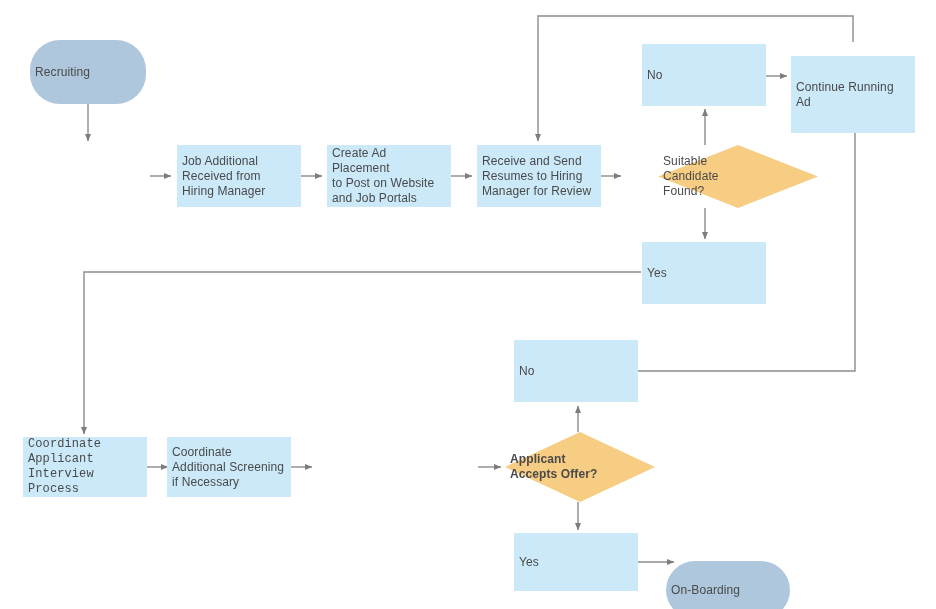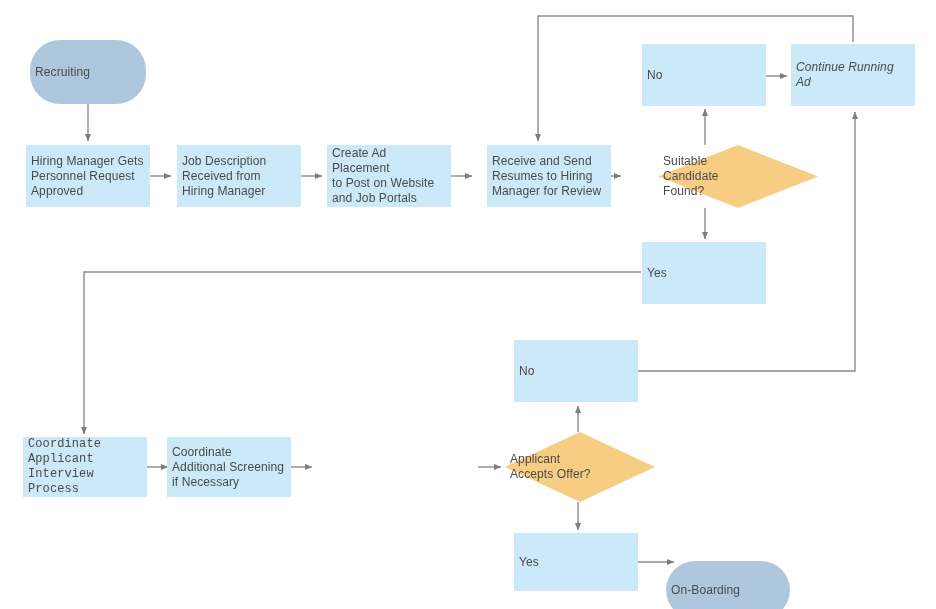--- a/index.html
+++ b/index.html
@@ -116,77 +116,72 @@
       <path d="M578,502 L578,530" marker-end="url(#arrow)"></path>
 
       <path d="M638,562 L674,562" marker-end="url(#arrow)"></path>
     </g>
   </svg>
 
   <div class="node shape-terminator" style="left:30px; top:40px; width:116px; height:64px;">
     <span class="label">Recruiting</span>
   </div>
 
-  <div class="node shape-process" style="left:26px; top:145px; width:124px; height:62px;">
-    <span class="label">Hiring Manager Gets
-Personnel Request
-Approved</span>
-  </div>
 
   <div class="node shape-process" style="left:177px; top:145px; width:124px; height:62px;">
-    <span class="label">Job Description
+    <span class="label">Job Additional
 Received from
 Hiring Manager</span>
   </div>
 
   <div class="node shape-process" style="left:327px; top:145px; width:124px; height:62px;">
     <span class="label">Create Ad Placement
 to Post on Website
 and Job Portals</span>
   </div>
 
-  <div class="node shape-process" style="left:477px; top:145px; width:124px; height:62px;margin-left:10px;">
+  <div class="node shape-process" style="left:477px; top:145px; width:124px; height:62px;">
     <span class="label">Receive and Send
 Resumes to Hiring
 Manager for Review</span>
   </div>
 
   <div class="node shape-decision" style="left:658px; top:145px; width:160px; height:63px;">
     <span class="diamond-bg"></span>
     <span class="label">Suitable
 Candidate
 Found?</span>
   </div>
 
   <div class="node shape-process" style="left:642px; top:44px; width:124px; height:62px;">
     <span class="label">No</span>
   </div>
 
-  <div class="node shape-process" style="left:791px; top:44px; width:124px; height:62px;font-style:italic;">
+  <div class="node shape-process" style="left:791px; top:56px; width:124px; height:77px;">
     <span class="label">Continue Running
 Ad</span>
   </div>
 
   <div class="node shape-process" style="left:642px; top:242px; width:124px; height:62px;">
     <span class="label">Yes</span>
   </div>
 
   <div class="node shape-process" style="left:23px; top:437px; width:124px; height:60px;font-family:Liberation Mono, monospace;">
     <span class="label">Coordinate Applicant
 Interview Process</span>
   </div>
 
   <div class="node shape-process" style="left:167px; top:437px; width:124px; height:60px;">
     <span class="label">Coordinate
 Additional Screening
 if Necessary</span>
   </div>
 
 
-  <div class="node shape-decision" style="left:505px; top:432px; width:150px; height:70px;">
+  <div class="node shape-decision" style="left:505px; top:432px; width:150px; height:70px;font-weight:bold;">
     <span class="diamond-bg"></span>
     <span class="label">Applicant
 Accepts Offer?</span>
   </div>
 
   <div class="node shape-process" style="left:514px; top:340px; width:124px; height:62px;">
     <span class="label">No</span>
   </div>
 
   <div class="node shape-process" style="left:514px; top:533px; width:124px; height:58px;">

